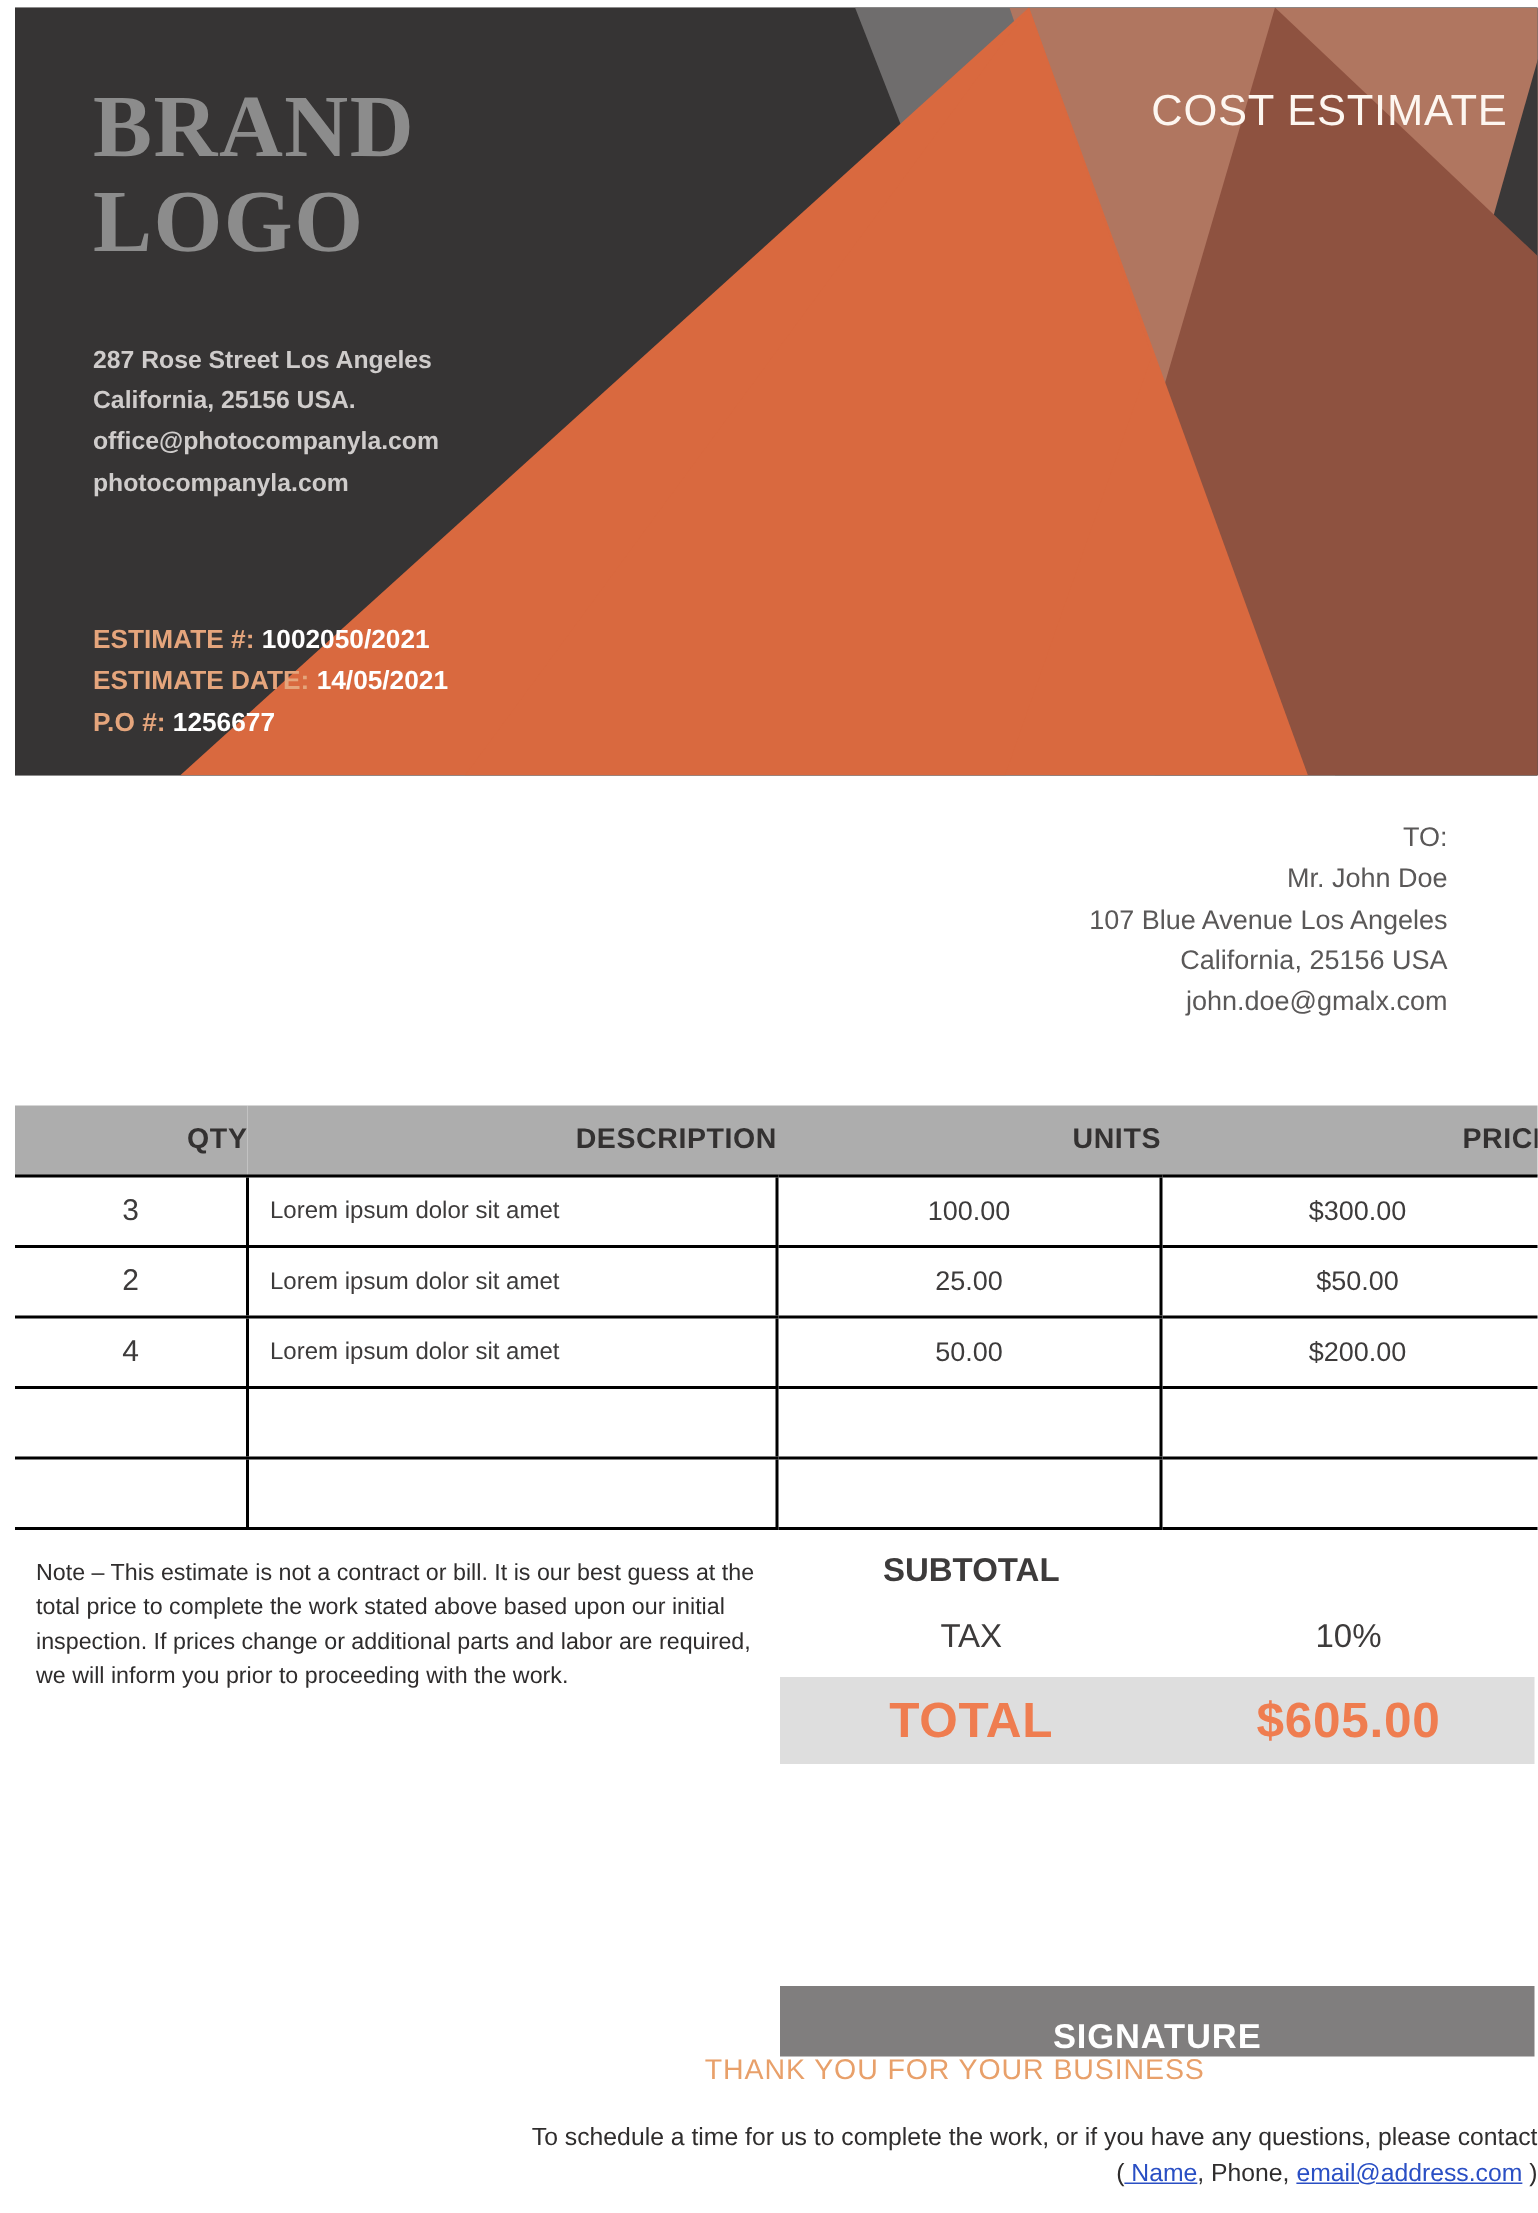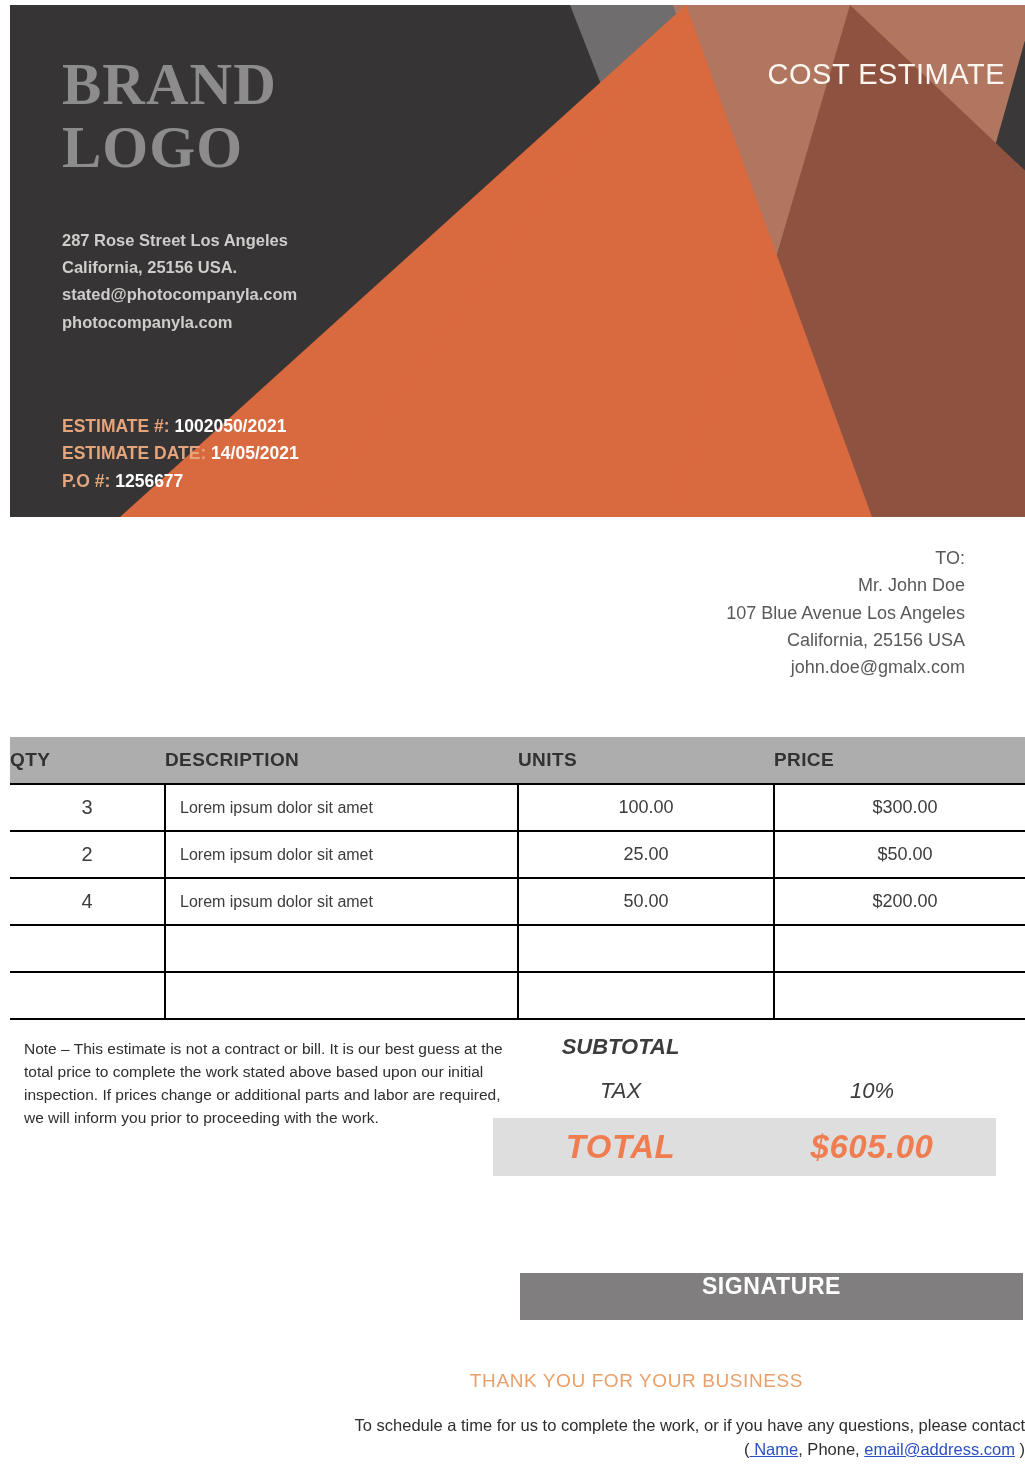--- a/index.html
+++ b/index.html
@@ -121,21 +121,21 @@
     table-layout: fixed;
   }
   #items-table thead th {
     background: #adadad;
     color: #333131;
     font-size: 19px;
     font-weight: bold;
     letter-spacing: 0.4px;
     height: 47px;
     vertical-align: middle;
-    text-align: left;
+    text-align: right;
     border: none;
   }
   #items-table tbody td {
     height: 47px;
     border-top: 2.5px solid #000000;
     border-bottom: 2.5px solid #000000;
     border-left: 2.5px solid #000000;
     background: #ffffff;
     font-size: 18px;
     color: #3d3b3b;
@@ -160,23 +160,22 @@
     position: absolute;
     left: 14px; top: 1038px;
     width: 480px;
     font-size: 15.5px;
     line-height: 1.48;
     color: #2f2d2d;
   }
 
   #totals {
     position: absolute;
-    left: 483px; top: 1026px;
+    left: 510px; top: 1026px;
     width: 503px;
-    font-style: italic;
   }
   .tot-row { display: flex; width: 100%; }
   .tot-row .tl, .tot-row .tr {
     text-align: center;
     font-size: 22px;
     color: #3d3b3b;
   }
   .tot-row .tl { width: 255px; }
   .tot-row .tr { width: 248px; }
   #row-subtotal { height: 42px; align-items: center; }
@@ -191,30 +190,30 @@
   #row-total .tl, #row-total .tr {
     color: #ef7d50;
     font-weight: bold;
     font-size: 33px;
     letter-spacing: 0.5px;
   }
 
   
   #signature-bar {
     position: absolute;
-    left: 510px; top: 1273px;
+    left: 510px; top: 1324px;
     width: 503px;
     height: 47px;
     background: #807e7e;
     color: #ffffff;
     font-size: 23px;
     font-weight: bold;
     letter-spacing: 0.6px;
     display: flex;
-    align-items: flex-start;
+    align-items: flex-end;
     justify-content: center;
   }
 
   #thank-you {
     position: absolute;
     left: 0; top: 1370px;
     width: 1013px;
     text-align: center;
     font-size: 19px;
     letter-spacing: 0.6px;
@@ -259,21 +258,21 @@
     <div id="brand-logo">
       <span>BRAND</span>
       <span>LOGO</span>
     </div>
 
     <div id="doc-type">COST ESTIMATE</div>
 
     <div id="company-address">
       <span>287 Rose Street Los Angeles</span>
       <span>California, 25156 USA.</span>
-      <span>stated@photocompanyla.com</span>
+      <span>office@photocompanyla.com</span>
       <span>photocompanyla.com</span>
     </div>
 
     <div id="estimate-meta">
       <span class="row">
         <span class="lbl">ESTIMATE #:</span>
         <span class="val">1002050/2021</span>
       </span>
       <span class="row">
         <span class="lbl">ESTIMATE DATE:</span>

